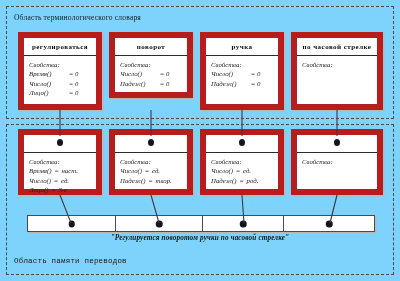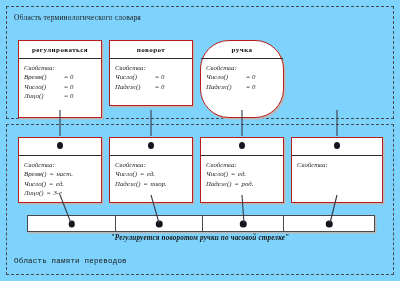--- a/index.html
+++ b/index.html
@@ -38,23 +38,22 @@
     font-family: "Liberation Serif", "DejaVu Serif", serif;
   }
   #label-terminology { left: 14px; top: 13px; }
   #label-memory      { left: 14px; top: 257px; font-family: Liberation Mono, monospace; }
 
   
   .node {
     position: absolute;
     box-sizing: border-box;
     background: #ffffff;
-    border: 1px solid #b91c1c;
+    border: 6px solid #b91c1c;
     box-shadow: 1.5px 1.5px 0 #b8b8b8;
-    margin-top: 8px;
   }
   .node-title {
     box-sizing: border-box;
     height: 18px;
     border-bottom: 1.6px solid #2b2b2b;
     display: flex;
     align-items: center;
     justify-content: center;
     font-size: 7px;
     font-weight: bold;
@@ -193,37 +192,43 @@
         <span class="attr-val">0</span>
       </div>
       <div class="attr-row">
         <span class="attr-name">Падеж()</span>
         <span class="attr-eq">=</span>
         <span class="attr-val">0</span>
       </div>
     </div>
   </div>
 
-  <div class="node" style="left:200px; top:32px; width:84px; height:78px;border-radius:29px;">
+  <div class="node" style="left:200px; top:32px; width:84px; height:78px;">
     <div class="node-title">ручка</div>
     <div class="node-body">
       <div>Свойства:</div>
       <div class="attr-row">
         <span class="attr-name">Число()</span>
         <span class="attr-eq">=</span>
         <span class="attr-val">0</span>
       </div>
       <div class="attr-row">
         <span class="attr-name">Падеж()</span>
         <span class="attr-eq">=</span>
         <span class="attr-val">0</span>
       </div>
     </div>
   </div>
 
+  <div class="node" style="left:291px; top:32px; width:92px; height:78px;">
+    <div class="node-title">по часовой стрелке</div>
+    <div class="node-body">
+      <div>Свойства:</div>
+    </div>
+  </div>
 
   <div class="node" style="left:18px; top:129px; width:84px; height:66px;">
     <div class="node-title">
       <span class="anchor-dot"></span>
     </div>
     <div class="node-body inst">
       <div>Свойства:</div>
       <div class="attr-row">
         <span class="attr-name">Время()</span>
         <span class="attr-eq">=</span>

